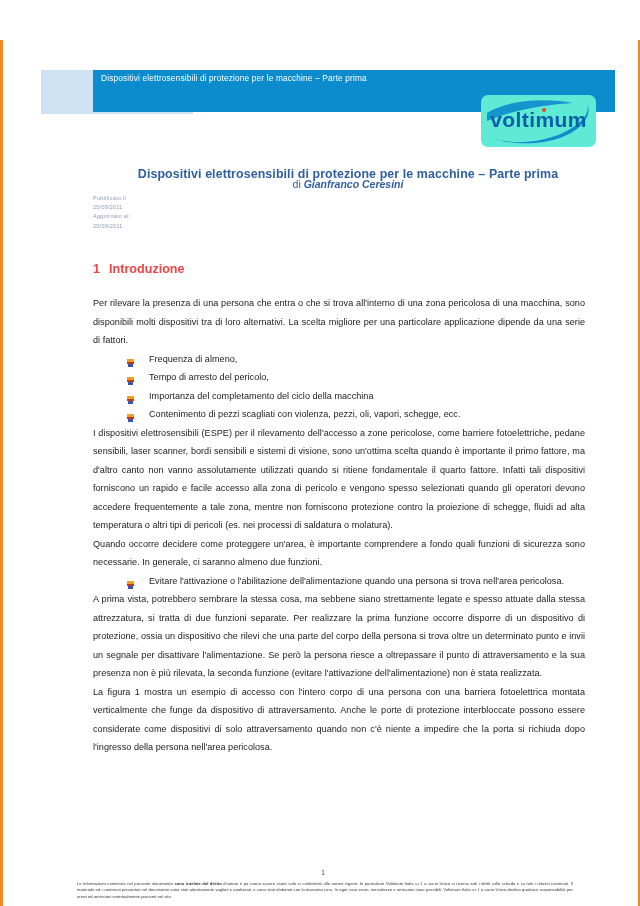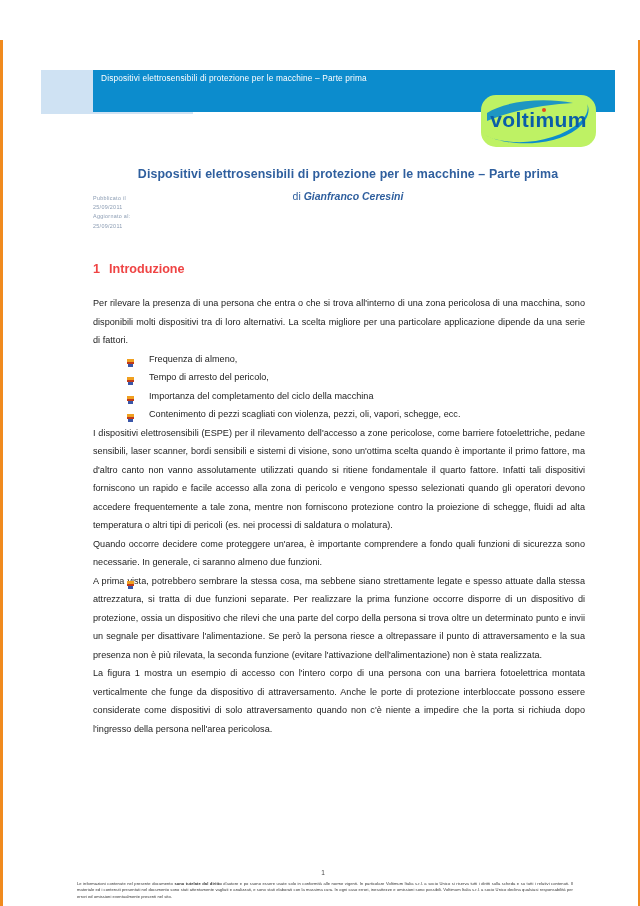--- a/index.html
+++ b/index.html
@@ -55,22 +55,22 @@
     white-space: nowrap;
   }
 
   
   #logo {
     position: absolute;
     left: 478px;
     top: 55px;
     width: 115px;
     height: 52px;
-    background: #bef264;
-    border-radius: 15px;
+    background: #5eead4;
+    border-radius: 7px;
     overflow: hidden;
   }
   #logo-swoosh {
     position: absolute;
     left: 0; top: 0;
     width: 115px;
     height: 52px;
   }
   #logo-word {
     position: absolute;
@@ -103,21 +103,21 @@
     width: 510px;
     text-align: center;
     font-size: 12.4px;
     font-weight: bold;
     color: #2f5f9e;
     letter-spacing: 0.1px;
   }
   #doc-byline {
     position: absolute;
     left: 90px;
-    top: 150px;
+    top: 138px;
     width: 510px;
     text-align: center;
     font-size: 10.5px;
     color: #2f5f9e;
   }
   #doc-byline .author {
     font-style: italic;
     font-weight: bold;
   }
 
@@ -271,20 +271,25 @@
     <p>I dispositivi elettrosensibili (ESPE) per il rilevamento dell'accesso a zone pericolose, come barriere fotoelettriche, pedane sensibili, laser scanner, bordi sensibili e sistemi di visione, sono un'ottima scelta quando è importante il primo fattore, ma d'altro canto non vanno assolutamente utilizzati quando si ritiene fondamentale il quarto fattore. Infatti tali dispositivi forniscono un rapido e facile accesso alla zona di pericolo e vengono spesso selezionati quando gli operatori devono accedere frequentemente a tale zona, mentre non forniscono protezione contro la proiezione di schegge, fluidi ad alta temperatura o altri tipi di pericoli (es. nei processi di saldatura o molatura).</p>
 
     <p class="last-line-left">Quando occorre decidere come proteggere un'area, è importante comprendere a fondo quali funzioni di sicurezza sono necessarie. In generale, ci saranno almeno due funzioni.</p>
 
     <ul class="arrow-list" id="list2">
         <li><span class="bullet"><svg viewBox="0 0 7 8" width="7" height="8">
               <rect x="0" y="0" width="7" height="3" fill="#f0a020"></rect>
               <rect x="0" y="3" width="7" height="2" fill="#c03a1a"></rect>
               <rect x="1" y="5" width="5" height="3" fill="#3a56a8"></rect>
             </svg></span></li>
+        <li><span class="bullet"><svg viewBox="0 0 7 8" width="7" height="8">
+              <rect x="0" y="0" width="7" height="3" fill="#f0a020"></rect>
+              <rect x="0" y="3" width="7" height="2" fill="#c03a1a"></rect>
+              <rect x="1" y="5" width="5" height="3" fill="#3a56a8"></rect>
+            </svg></span><span>Evitare l'attivazione o l'abilitazione dell'alimentazione quando una persona si trova nell'area pericolosa.</span></li>
       </ul>
 
     <p>A prima vista, potrebbero sembrare la stessa cosa, ma sebbene siano strettamente legate e spesso attuate dalla stessa attrezzatura, si tratta di due funzioni separate. Per realizzare la prima funzione occorre disporre di un dispositivo di protezione, ossia un dispositivo che rilevi che una parte del corpo della persona si trova oltre un determinato punto e invii un segnale per disattivare l'alimentazione. Se però la persona riesce a oltrepassare il punto di attraversamento e la sua presenza non è più rilevata, la seconda funzione (evitare l'attivazione dell'alimentazione) non è stata realizzata.</p>
 
     <p>La figura 1 mostra un esempio di accesso con l'intero corpo di una persona con una barriera fotoelettrica montata verticalmente che funge da dispositivo di attraversamento. Anche le porte di protezione interbloccate possono essere considerate come dispositivi di solo attraversamento quando non c'è niente a impedire che la porta si richiuda dopo l'ingresso della persona nell'area pericolosa.</p>
 
   </div>
 
   <div id="page-number">1</div>
   <div id="footer-note">

